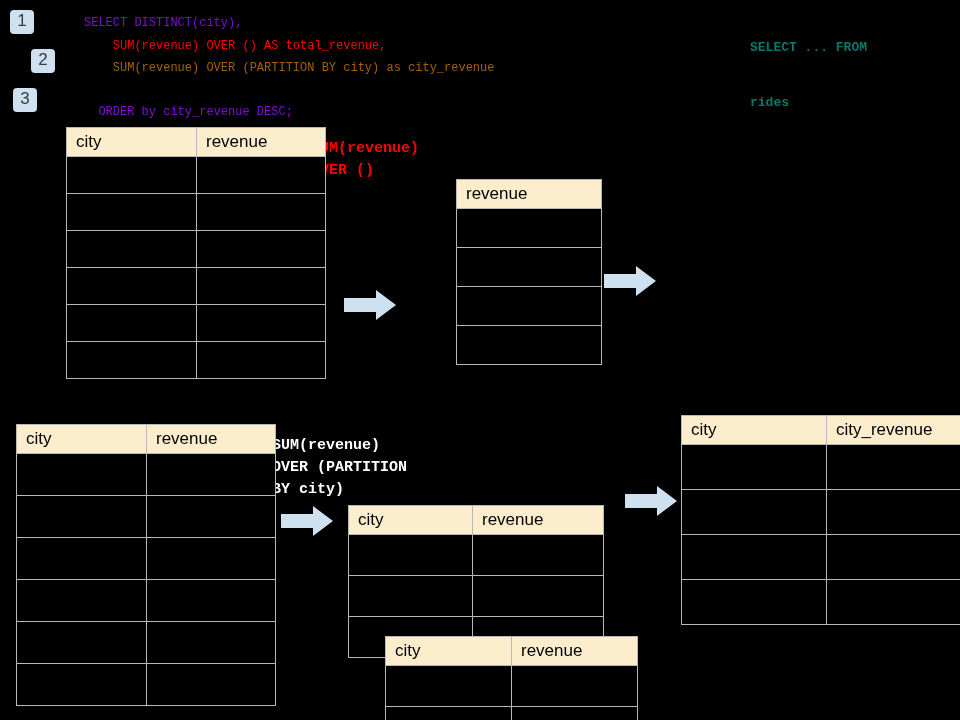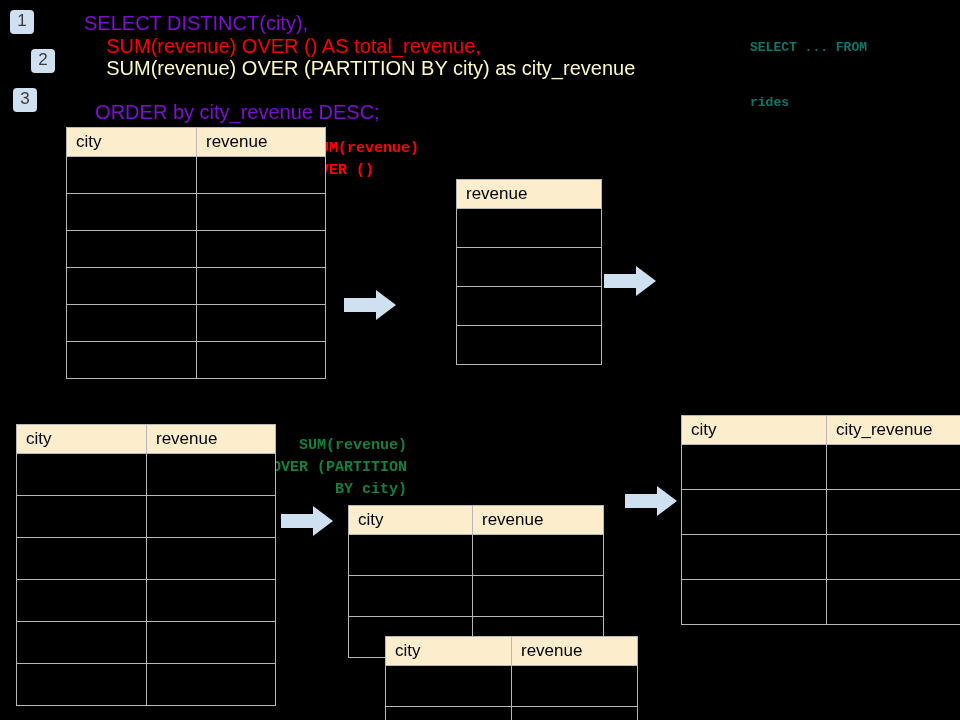--- a/index.html
+++ b/index.html
@@ -26,29 +26,29 @@
     font-size: 17px;
     line-height: 22px;
     text-align: center;
     width: 24px;
     height: 24px;
   }
 
   
   .code {
     position: absolute;
-    font-family: Liberation Sans, sans-serif;
-    font-size: 20px;
+    font-family: Liberation Mono, monospace;
+    font-size: 12px;
     line-height: 22px;
     white-space: pre;
     letter-spacing: 0px;
   }
   .c-purple { color: #7d10d0; }
   .c-red    { color: #ff0000; }
-  .c-green  { color: #fef9c3; }
+  .c-green  { color: #a16207; }
 
   .side-note {
     position: absolute;
     font-family: "Liberation Mono", monospace;
     font-size: 13px;
     line-height: 19px;
     font-weight: bold;
     color: #0f766e;
     white-space: pre;
   }
@@ -56,21 +56,21 @@
   
   .anno {
     position: absolute;
     font-family: "Liberation Mono", monospace;
     font-size: 15px;
     line-height: 22px;
     white-space: pre;
     font-weight: bold;
   }
   .anno.red   { color: #ff0000; }
-  .anno.green { color: #15803d; text-align: right; }
+  .anno.green { color: #ffffff; }
 
   
   .tbl {
     position: absolute;
     border-collapse: collapse;
     table-layout: fixed;
     background: #0c4a6e;
   }
   .tbl td {
     border: 1px solid #b8b8b8;

